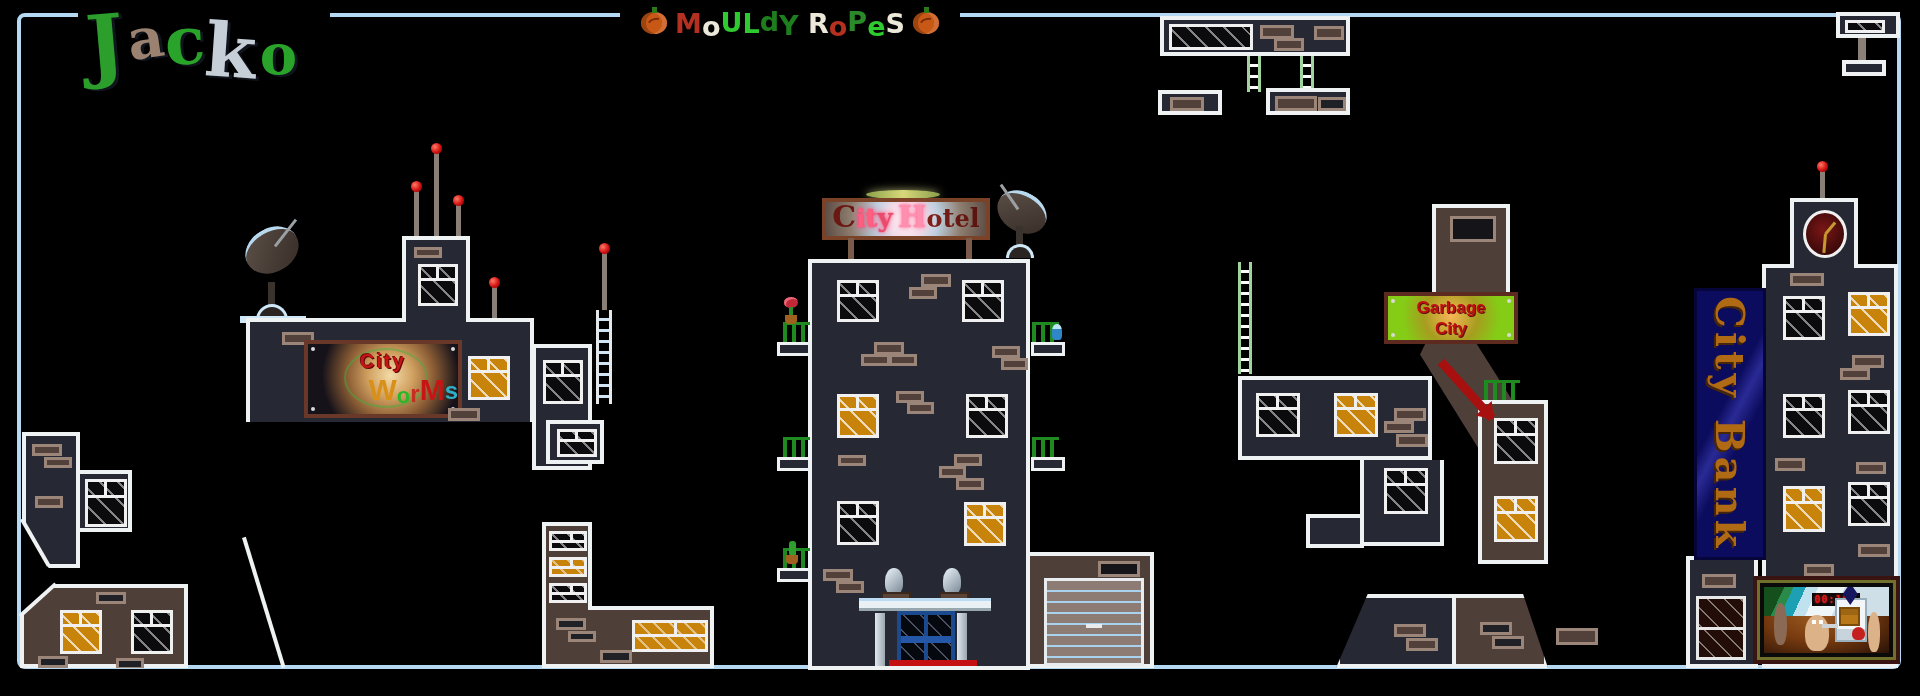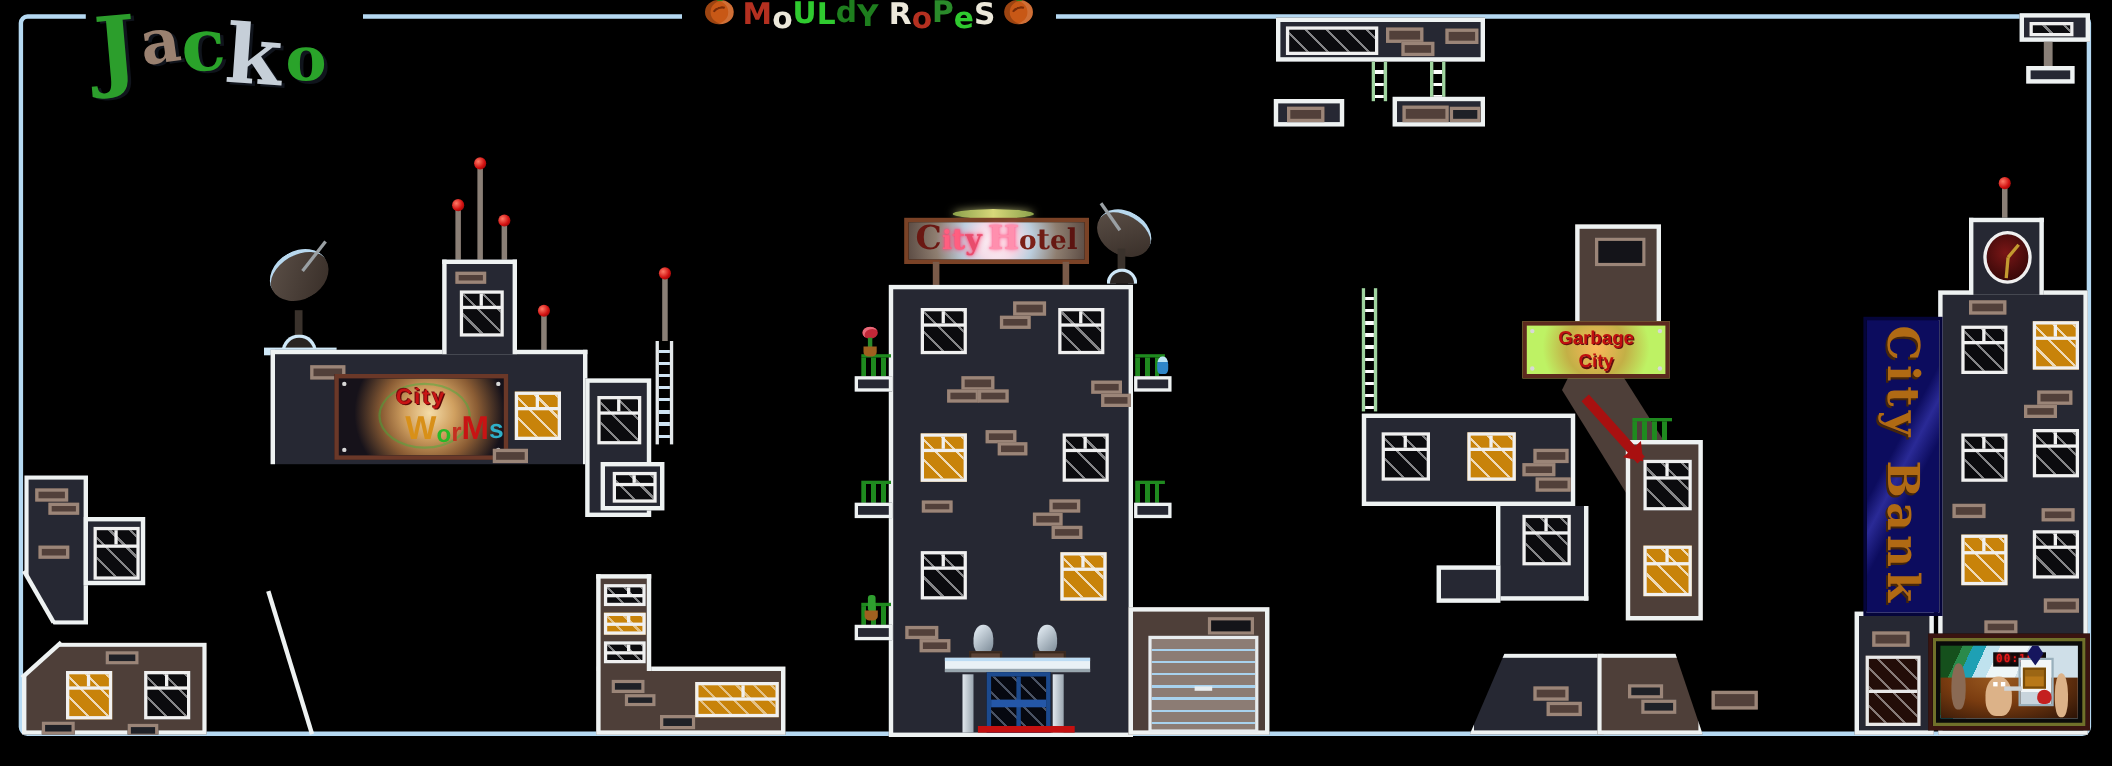--- a/index.html
+++ b/index.html
@@ -64,21 +64,21 @@
 .gdoor::after{content:'';position:absolute;left:50%;top:52%;width:16px;height:4px;margin-left:-8px;background:#e8ecee}
 
 .clock{position:absolute;border-radius:50%;border:3px solid #f0f0f0;background:radial-gradient(circle at 45% 40%,#7a1616,#4a0c0c 55%,#2a0505)}
 .clock::before{content:'';position:absolute;left:50%;bottom:50%;width:3px;height:15px;margin-left:-1px;background:#c49a30;transform-origin:bottom;transform:rotate(40deg)}
 .clock::after{content:'';position:absolute;left:50%;bottom:50%;width:3px;height:19px;margin-left:-1px;background:#c49a30;transform-origin:bottom;transform:rotate(185deg)}
 
 #mapborder{position:absolute;left:17px;top:13px;width:1884px;height:656px;border:4px solid #b5d9f2;border-radius:8px}
 
 #logo{position:absolute;left:78px;top:0;width:252px;height:100px;background:#000;z-index:6;display:flex;align-items:flex-start;gap:2px;padding-left:8px}
 #logo span{font-family:"DejaVu Serif",serif;font-weight:bold;line-height:1;text-shadow:3px 2px 0 #10141c}
-#title{position:absolute;left:620px;top:0;width:340px;height:46px;background:#000;z-index:6;display:flex;justify-content:center;gap:8px}
+#title{position:absolute;left:620px;top:0;width:340px;height:46px;background:#000;z-index:6;display:flex;align-items:center;justify-content:center;gap:8px}
 .tletters span{font-family:"DejaVu Sans",sans-serif;font-weight:bold;font-size:27px;line-height:1}
 .pumpkin{position:relative;width:26px;height:22px;background:#c85816;border-radius:48%;box-shadow:inset 5px 0 0 rgba(0,0,0,.22),inset -5px 0 0 rgba(255,255,255,.14)}
 .pumpkin::before{content:'';position:absolute;top:-5px;left:11px;width:5px;height:6px;background:#2a7a1a}
 .pumpkin::after{content:'';position:absolute;top:6px;left:6px;width:12px;height:8px;border:2px solid #7a2c08;border-radius:50%;border-color:#7a2c08 transparent transparent transparent;transform:rotate(-20deg)}
 
 #rsign{position:absolute;background:#16121a;border:4px solid #6a3828;overflow:hidden}
 .rglow{position:absolute;inset:0;background:radial-gradient(circle at 55% 45%,#f4dca8,#d0a060 25%,#8a5c34 48%,rgba(25,18,24,0) 75%)}
 .rring{position:absolute;left:24%;top:6%;width:56%;height:86%;border:2px solid rgba(60,180,60,.45);border-radius:50%}
 #rsign .l1{position:relative;text-align:center;margin-top:6px;font-weight:bold;font-size:20px;letter-spacing:2px;color:#c81414;text-shadow:1px 1px 0 #5a0808,-1px -1px 0 #7a1010}
 #rsign .l2{position:relative;text-align:right;font-weight:bold;line-height:1;margin-top:2px}
@@ -89,21 +89,21 @@
 #onair .console{position:absolute;left:44%;top:20%;width:52%;height:56%;background:linear-gradient(165deg,#ccccc4 55%,#8e8e88);border:2px solid #666;transform:skewY(-6deg)}
 #onair .screen{position:absolute;left:6%;top:8%;width:38%;height:52%;background-color:#1a7a2a;background-image:radial-gradient(circle at 30% 45%,#fff 2px,transparent 3px),radial-gradient(circle at 65% 45%,#fff 2px,transparent 3px)}
 #onair .keys{position:absolute;right:4%;top:14%;width:44%;height:58%;background:repeating-linear-gradient(0deg,#26261f 0 3px,#4a463c 3px 6px)}
 #onair .dj{position:absolute;left:14%;top:40%;width:16%;height:46%;background:#2a1c12;border-radius:45% 45% 20% 20%}
 #onair .dj::before{content:'';position:absolute;top:-8px;left:3px;width:11px;height:11px;border-radius:50%;background:#d8a060;box-shadow:0 -3px 0 #201810}
 
 #hsign{position:absolute;background:radial-gradient(circle at 50% 50%,#ffffff 0%,#f4dce8 22%,#bccede 40%,#8e7e70 68%,#5c4c44 100%);border:4px solid #7a4226;display:flex;align-items:flex-start;justify-content:center}
 #hsign span{font-family:"DejaVu Serif",serif;font-weight:bold;line-height:1}
 .lamp{position:absolute;border-radius:50%;background:linear-gradient(90deg,#8aa04a,#d8d87a,#8aa04a);box-shadow:0 0 8px rgba(230,230,150,.7)}
 
-#gsign{position:absolute;background:#bef264;border:4px solid #5c2a1e;z-index:3}
+#gsign{position:absolute;background:#84cc16;border:4px solid #5c2a1e;z-index:3}
 #gsign .glow{position:absolute;inset:0;background:radial-gradient(circle at 50% 45%,rgba(255,180,90,.95),rgba(200,110,40,.5) 40%,rgba(60,30,20,0) 72%)}
 #gsign .txt{position:relative;text-align:center;color:#c01010;font-weight:bold;font-size:17px;line-height:21px;margin-top:1px;text-shadow:1px 1px 0 #601010}
 .arrow{position:absolute;background:#a81010;transform:rotate(-42deg);z-index:3}
 .arrow::after{content:'';position:absolute;left:50%;bottom:-13px;margin-left:-11px;border:11px solid transparent;border-top:15px solid #a81010}
 .chute{position:absolute;background:#4e3f39;clip-path:polygon(8% 0,40% 0,100% 82%,100% 100%,62% 100%,0 14%)}
 
 #bank{position:absolute;background:linear-gradient(118deg,#0c0c5e 42%,#2a2a96 50%,#0c0c5e 60%);border:3px solid #05053a;display:flex;align-items:center;justify-content:center;z-index:2}
 #bank .vt{writing-mode:vertical-rl;text-orientation:mixed;font-family:"DejaVu Serif",serif;font-weight:bold;font-size:40px;color:#b06a14;letter-spacing:4px;text-shadow:2px 2px 0 #46260a}
 .dash{position:absolute;height:5px}
 

